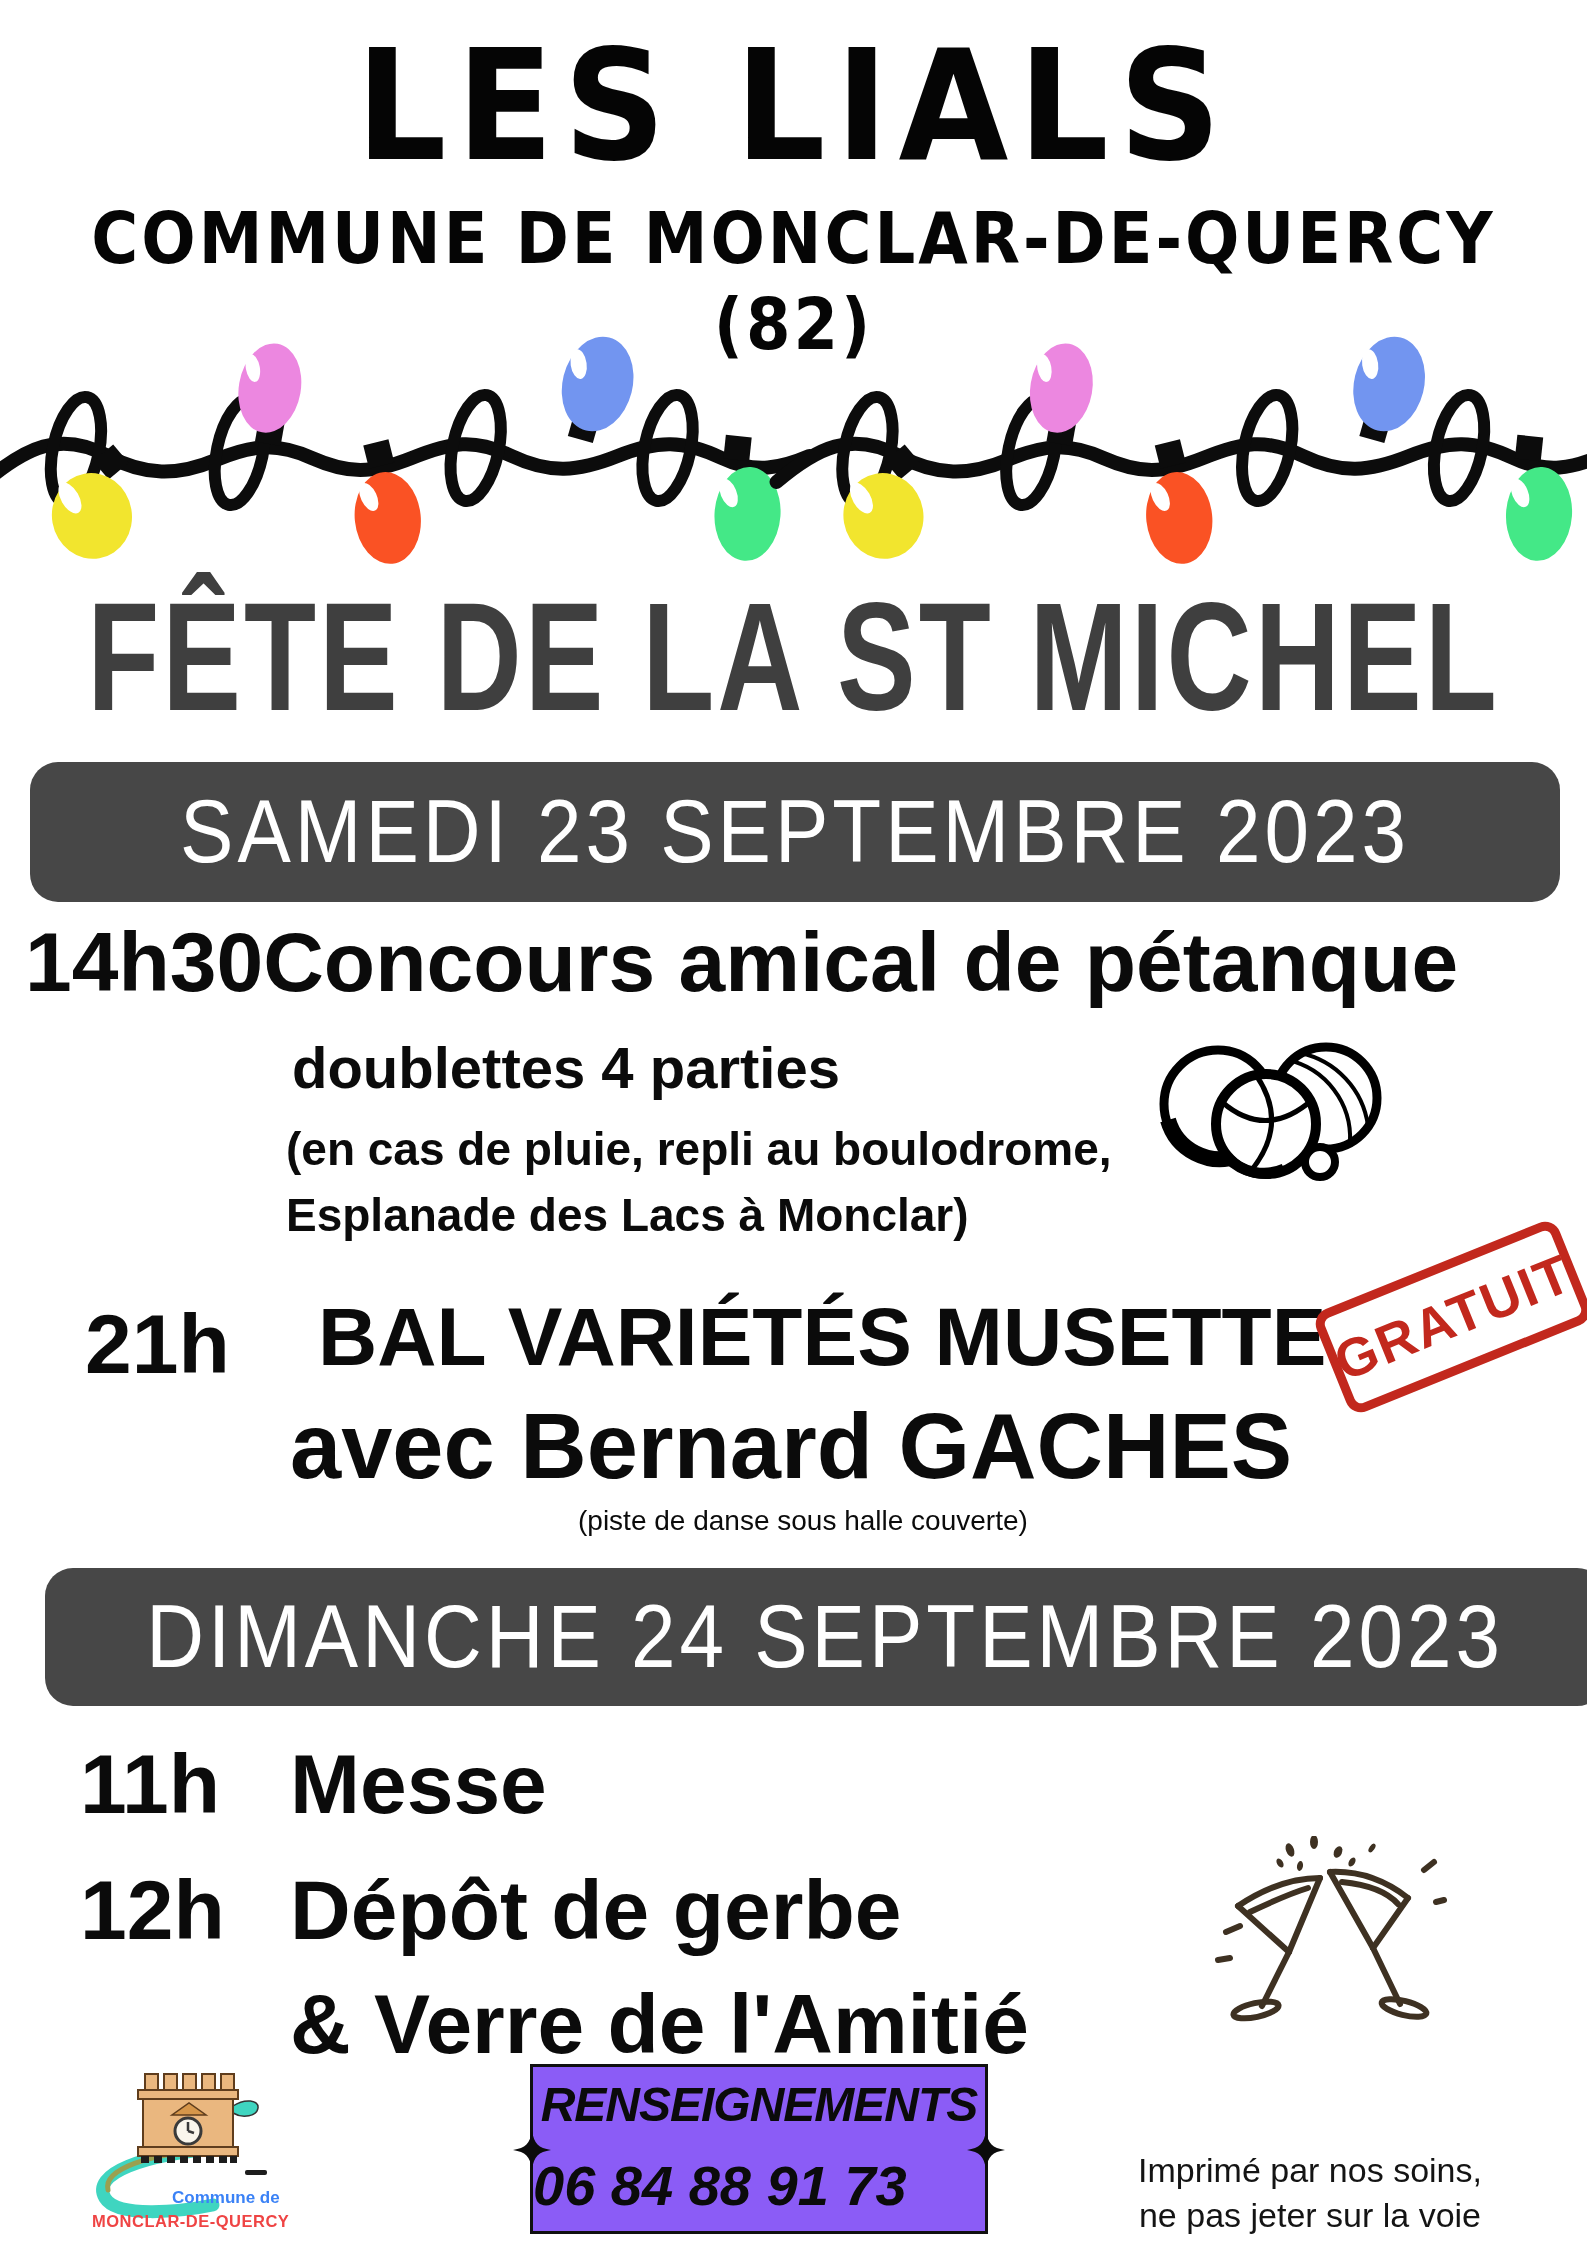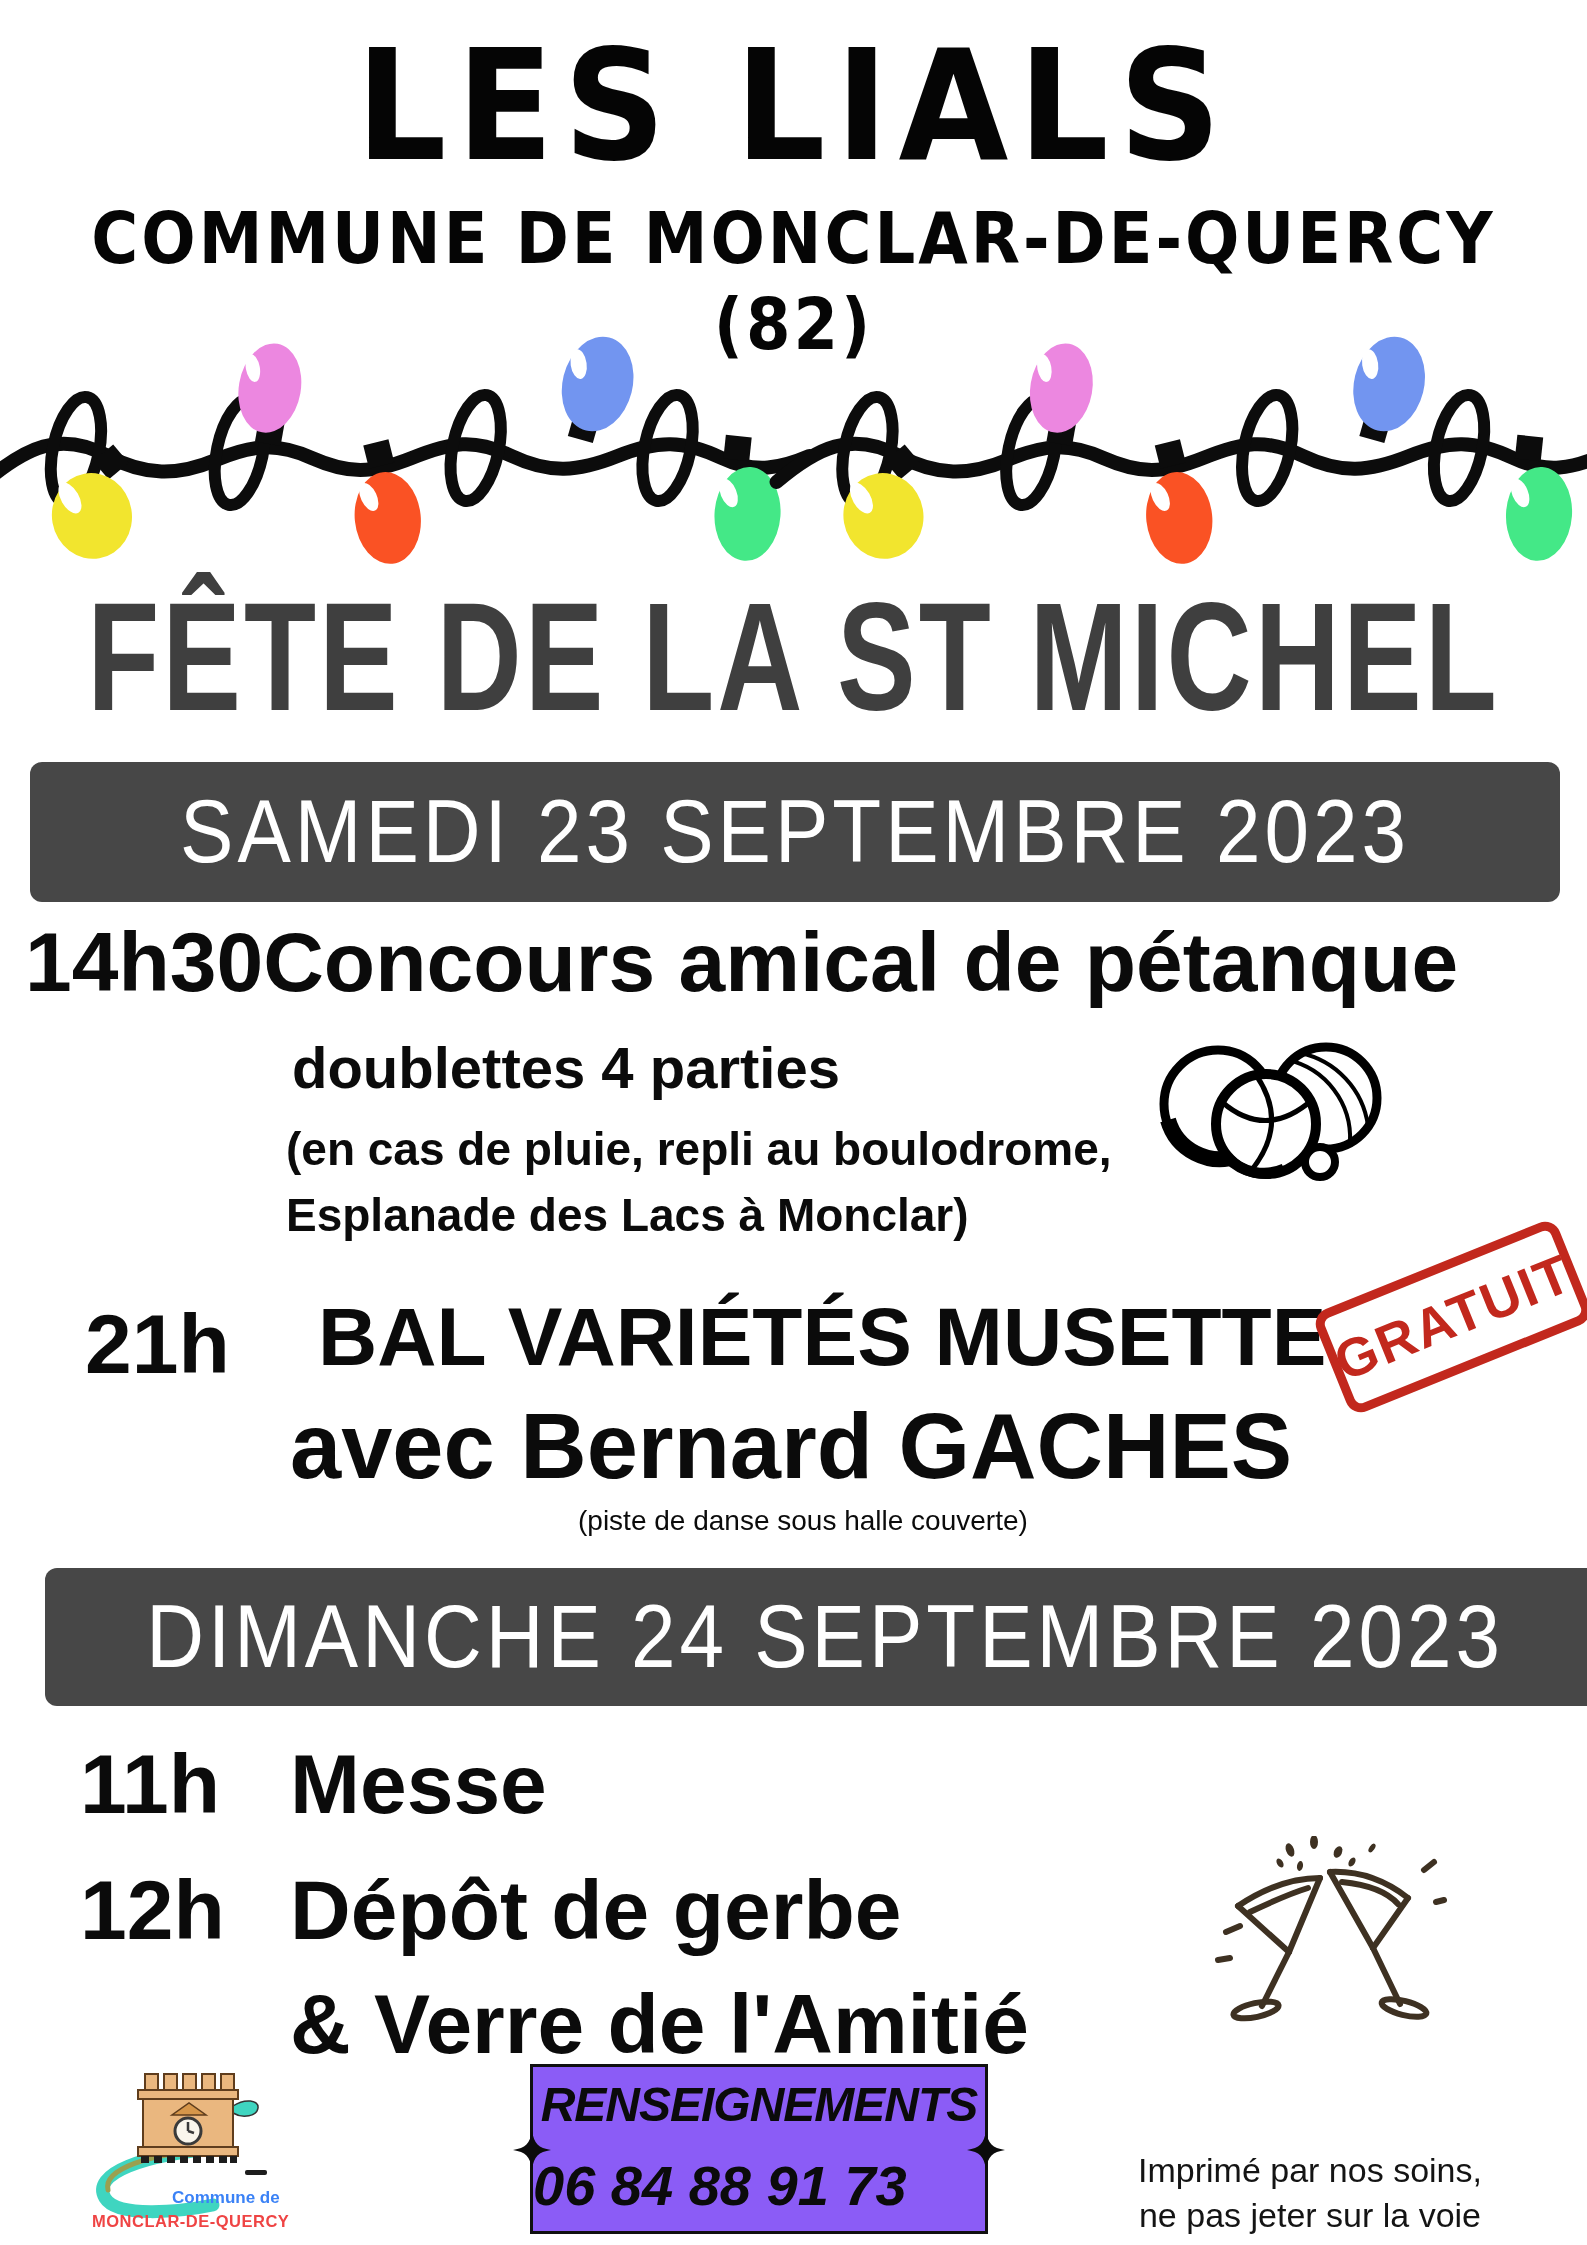--- a/index.html
+++ b/index.html
@@ -15,21 +15,21 @@
   .sub-title{top:196px;left:0;width:100%;text-align:center;
     font-family:"DejaVu Sans",sans-serif;font-weight:bold;font-size:64px;line-height:1.2;
     letter-spacing:3px;color:#050505;transform:scaleY(1.12);transform-origin:top center;}
   .lights-svg{top:330px;left:0;width:1587px;height:235px;}
 
   .event-title{top:562px;left:0;width:100%;text-align:center;
     font-weight:bold;font-size:118px;line-height:1.25;letter-spacing:3px;
     color:var(--title-gray,#3f3f3f);transform:scaleY(1.3);transform-origin:top center;}
 
   
-  .banner{background:var(--banner-gray,#474747);border-radius:12px;
+  .banner{background:var(--banner-gray,#474747);border-radius:28px;
     display:flex;align-items:center;justify-content:center;}
   .banner-sat{top:762px;left:30px;width:1530px;height:140px;}
   .banner-dim{top:1568px;left:45px;width:1560px;height:138px;}
   .banner-text{color:#fff;font-size:80px;font-weight:normal;letter-spacing:4px;
     transform:scaleY(1.12);white-space:nowrap;}
 
   
   .line-xl{font-weight:bold;font-size:84px;line-height:1.1;white-space:nowrap;}
   .line-lg{font-weight:bold;font-size:58px;line-height:1.1;white-space:nowrap;}
   .line-md{font-weight:bold;font-size:46px;line-height:1.1;white-space:nowrap;}

